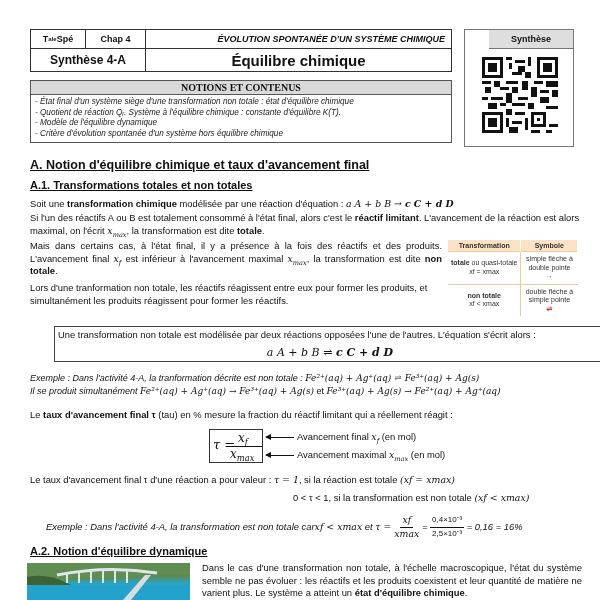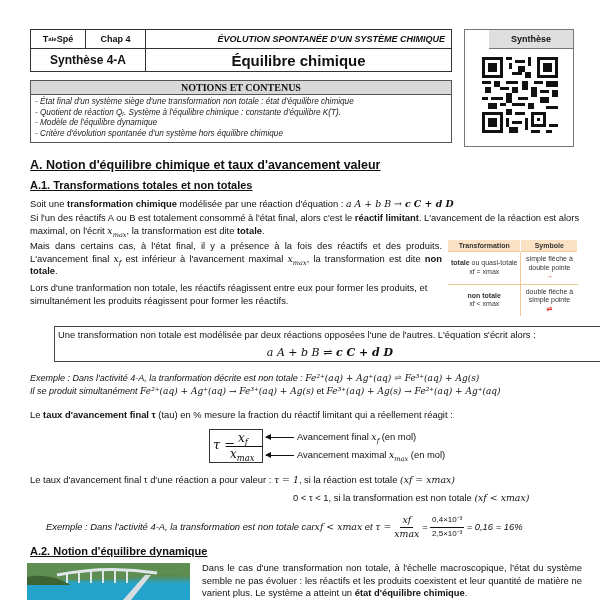--- a/index.html
+++ b/index.html
@@ -137,21 +137,21 @@
         <rect x="10" y="21" width="3" height="1"></rect>
         <rect x="14" y="20" width="1" height="4"></rect>
         <rect x="9" y="23" width="3" height="2"></rect>
         <rect x="22" y="22" width="3" height="1"></rect>
         <rect x="21" y="24" width="2" height="1"></rect>
         <rect x="16" y="24" width="3" height="1"></rect>
     </g>
   </svg>
 </div>
 
-<h2 class="abs" style="left:30px;top:158px;">A. Notion d'équilibre chimique et taux d'avancement valeur</h2>
+<h2 class="abs" style="left:30px;top:158px;">A. Notion d'équilibre chimique et taux d'avancement final</h2>
 <h3 class="abs" style="left:30px;top:179px;">A.1. Transformations totales et non totales</h3>
 
 <div class="p" style="left:30px;top:198px;width:552px;">
   <span>Soit une </span><b>transformation chimique</b><span> modélisée par une réaction d'équation : </span><span class="m">a A + b B → </span><span class="mb">c C + d D</span>
 </div>
 
 <div class="p" style="left:30px;top:212px;width:552px;">
   <span>Si l'un des réactifs A ou B est totalement consommé à l'état final, alors c'est le </span><b>réactif limitant</b><span>. L'avancement de la réaction est alors maximal, on l'écrit </span><span class="m">x</span><sub class="m">max</sub><span>, la transformation est dite </span><b>totale</b><span>.</span>
 </div>
 

